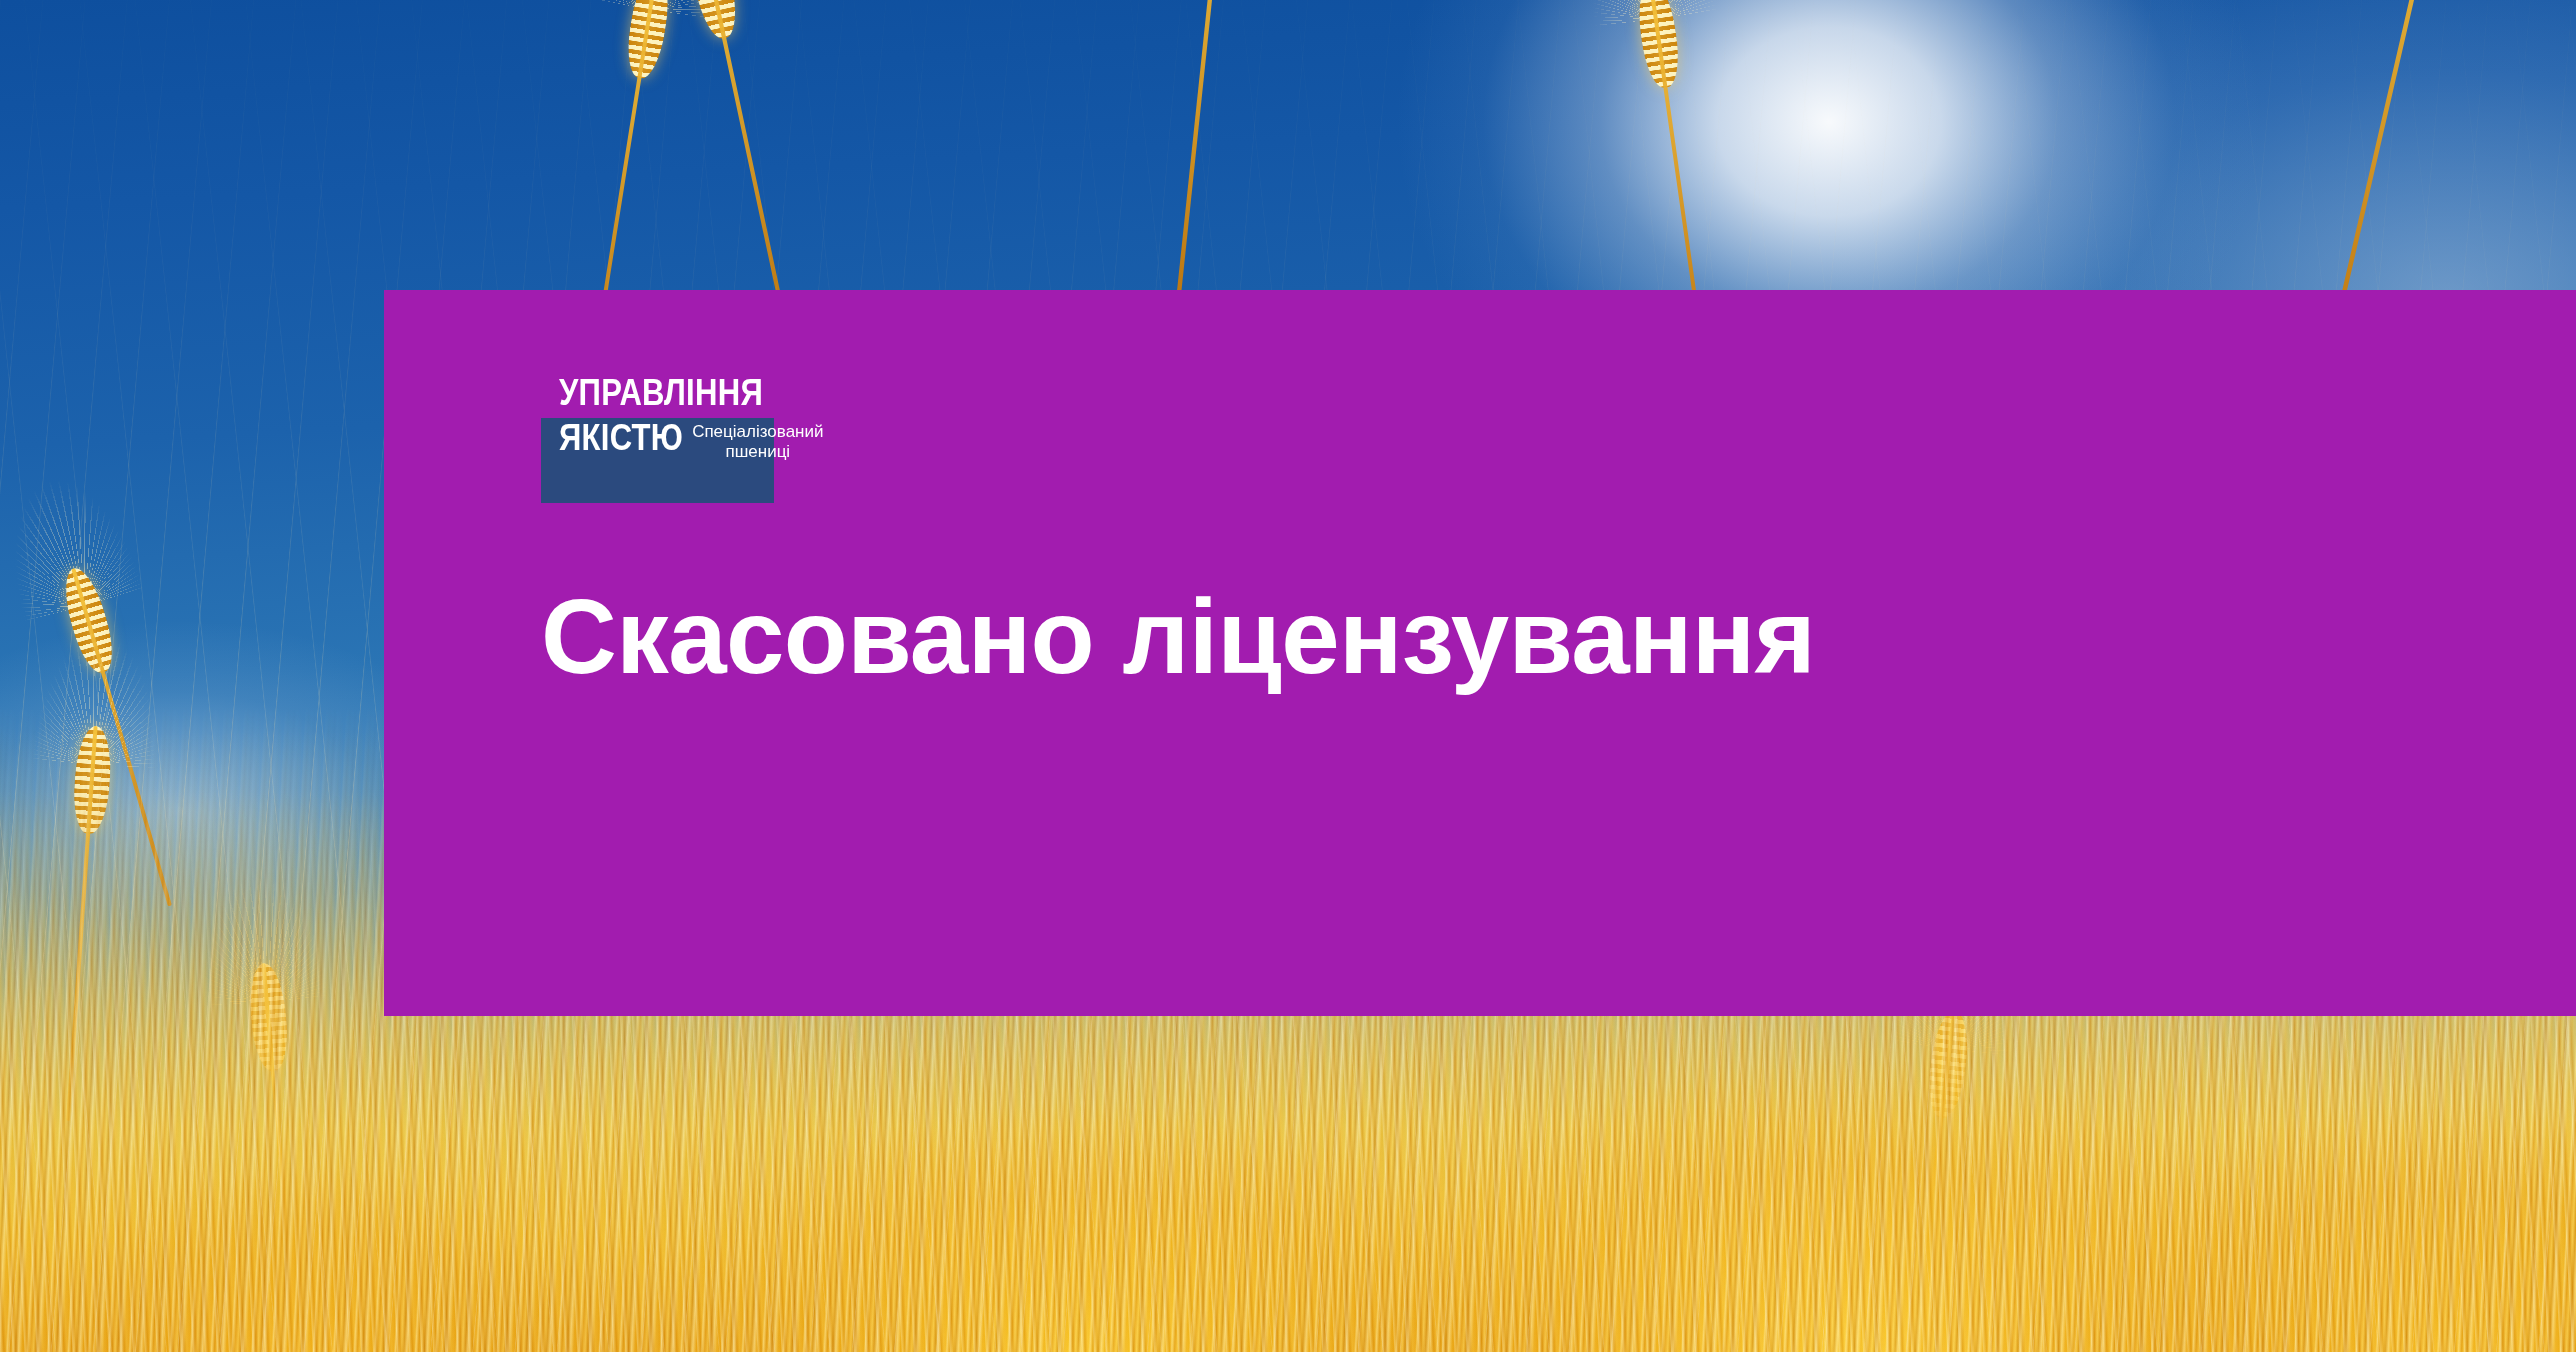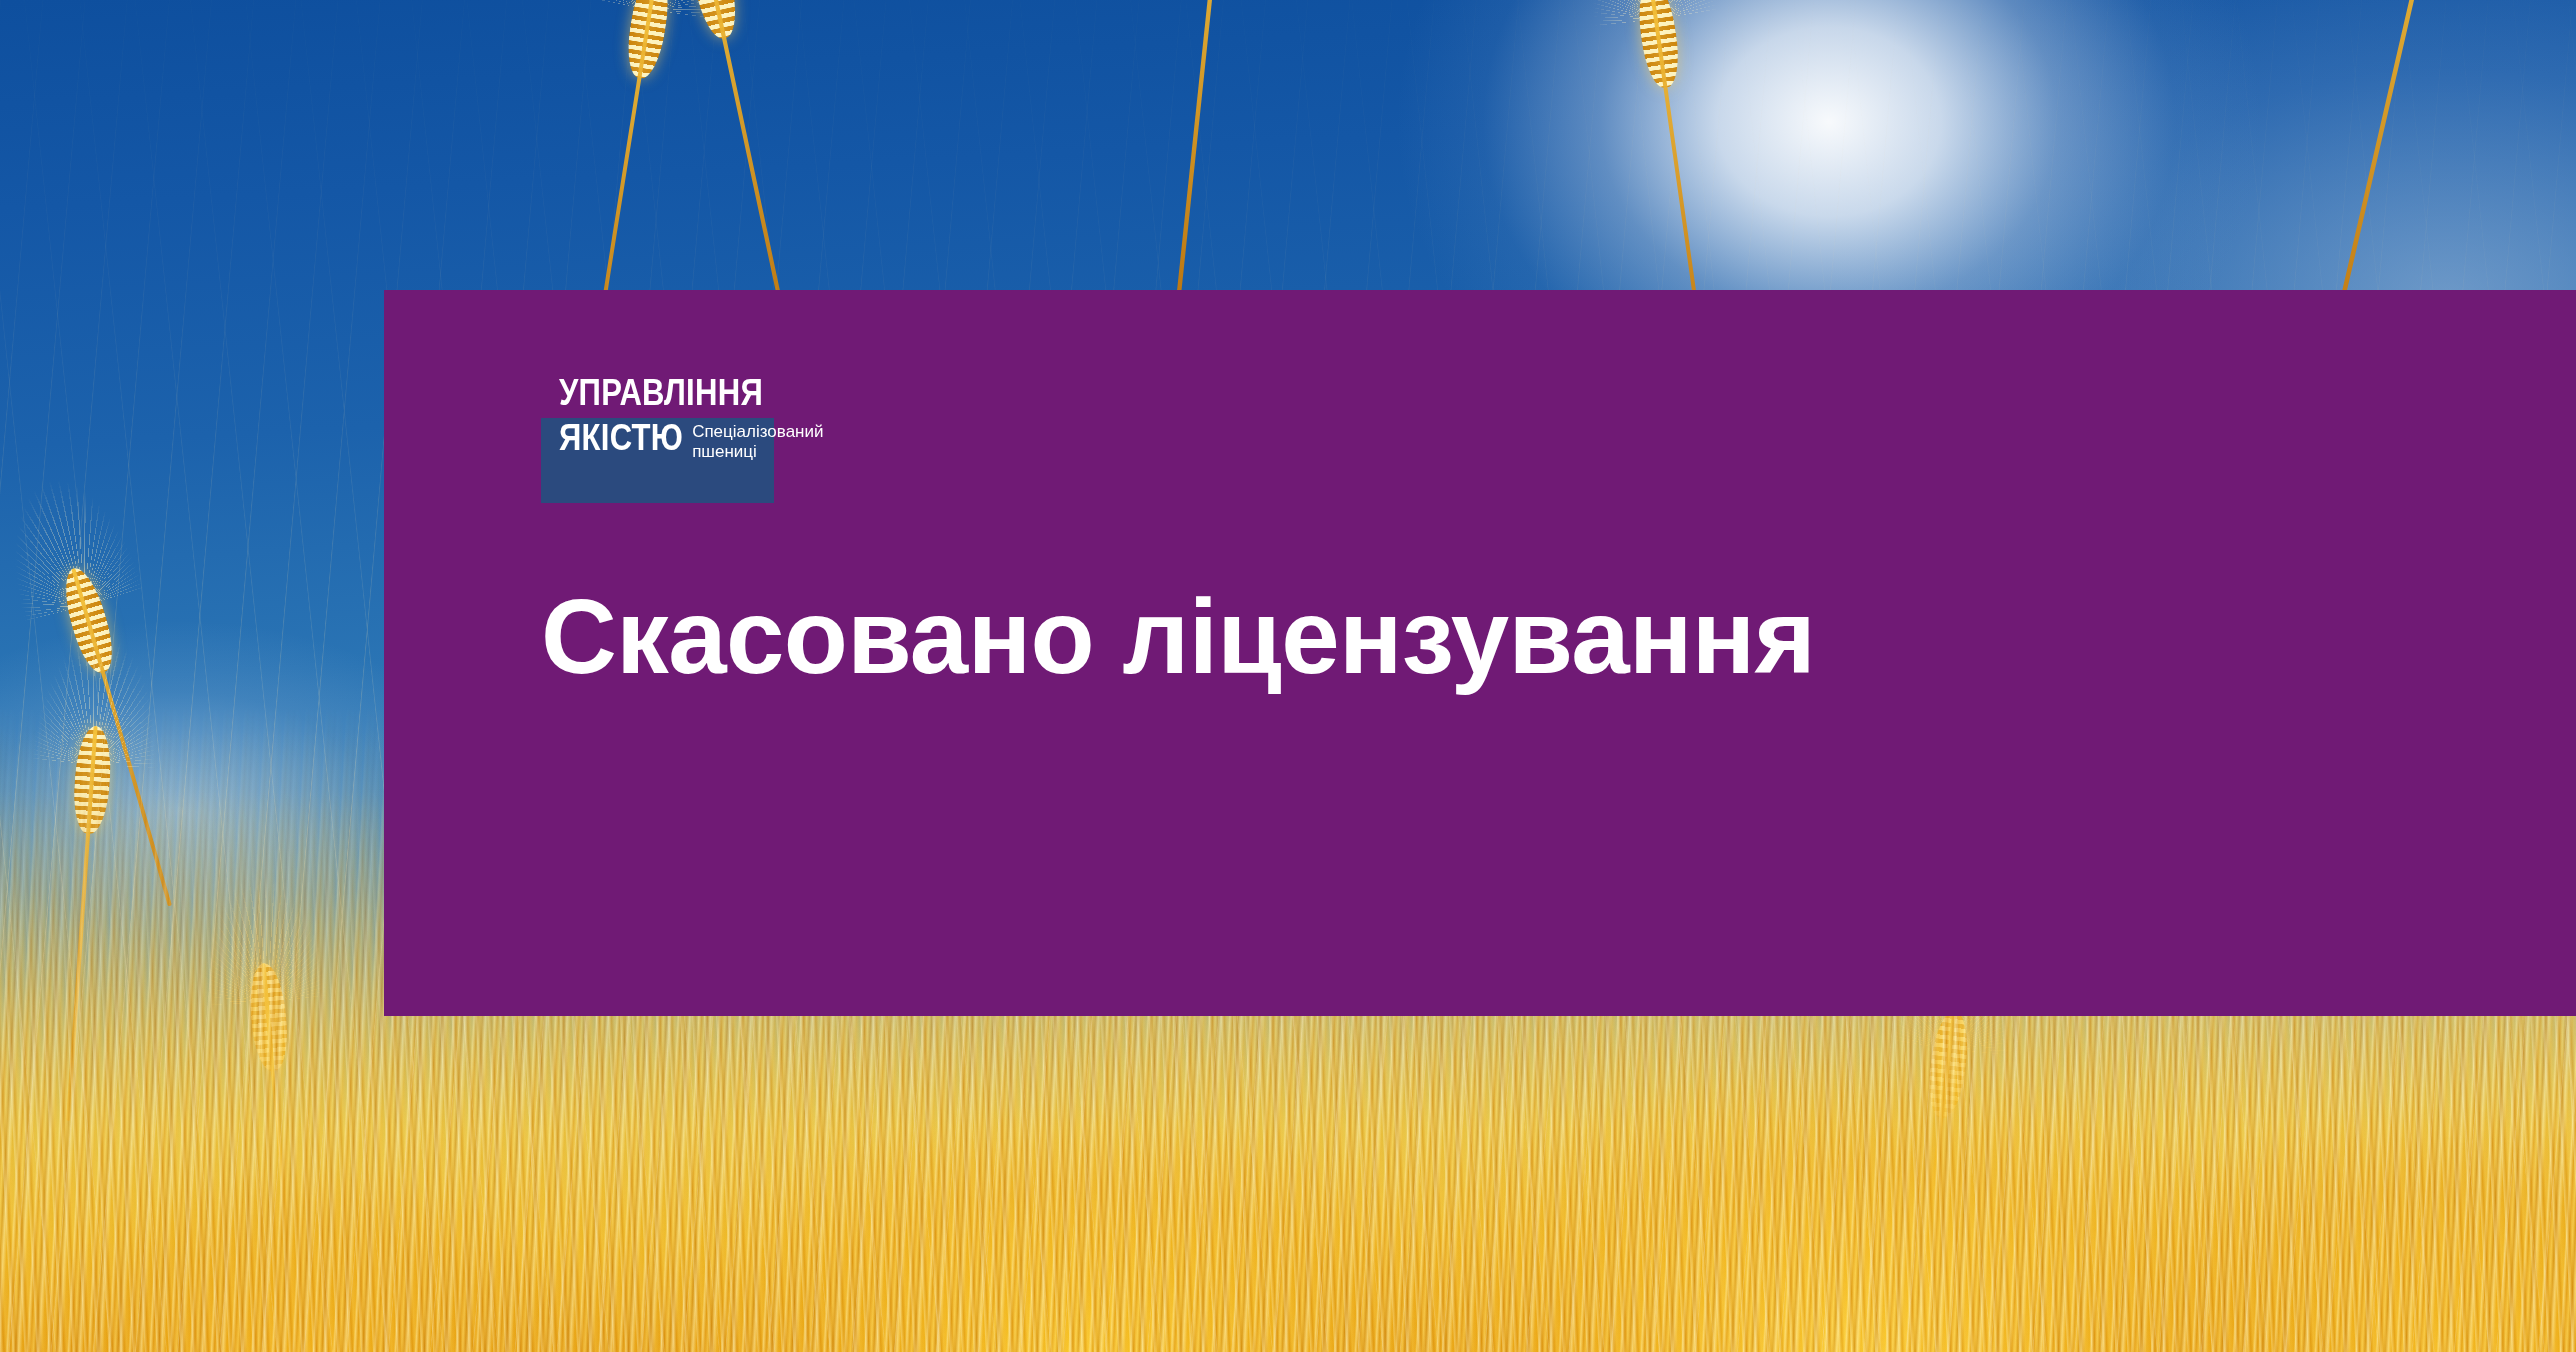--- a/index.html
+++ b/index.html
@@ -112,21 +112,21 @@
   
   .photo-blur{position:absolute;inset:-22.6px;backdrop-filter:blur(0.7px);pointer-events:none;}
 
   
   .panel{
     position:absolute;
     left:384px;
     top:290px;
     width:2192px;
     height:726px;
-    background:#701a75;
+    background:#a21caf;
   }
 
   
   .logo{position:absolute;left:157px;top:84px;width:442px;}
   .logo-accent{
     position:absolute;left:0px;top:44px;width:233px;height:85px;
     background:#2b4a7e;
   }
   .logo-word1{
     position:relative;
@@ -153,20 +153,21 @@
     white-space:nowrap;
   }
   .logo-sub{
     color:#ffffff;
     font-weight:300;
     font-size:17px;
     line-height:20px;
     margin-left:-14.7px;
     margin-top:2.8px;
     white-space:nowrap;
+    text-align:center;
   }
 
   
   .hashtag{
     position:absolute;
     right:128px;
     top:140px;
     color:#ffffff;
     font-weight:300;
     font-size:36px;

